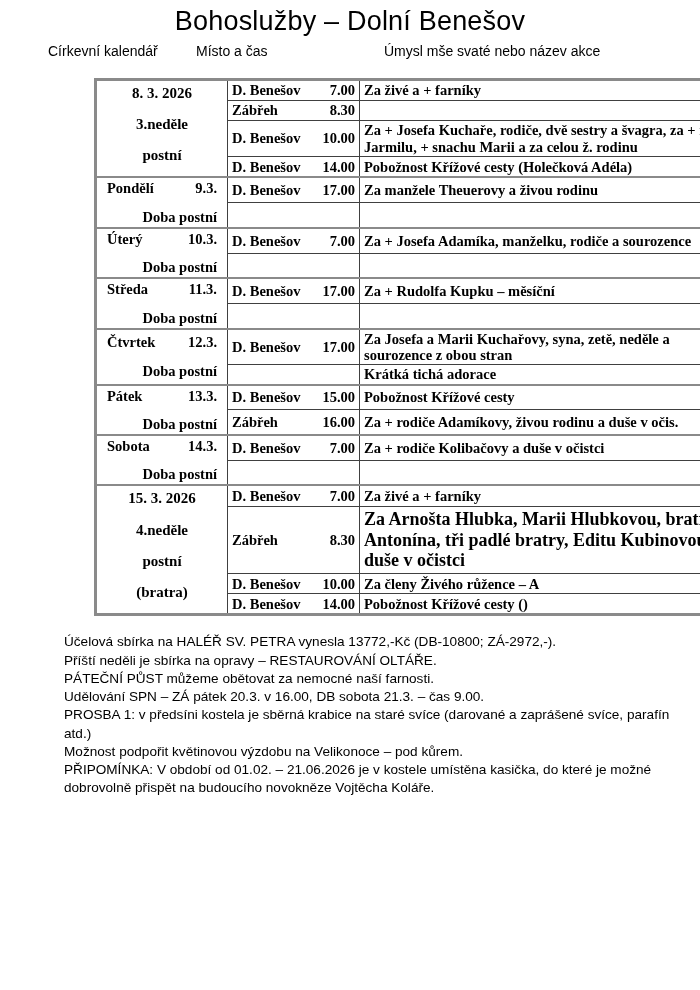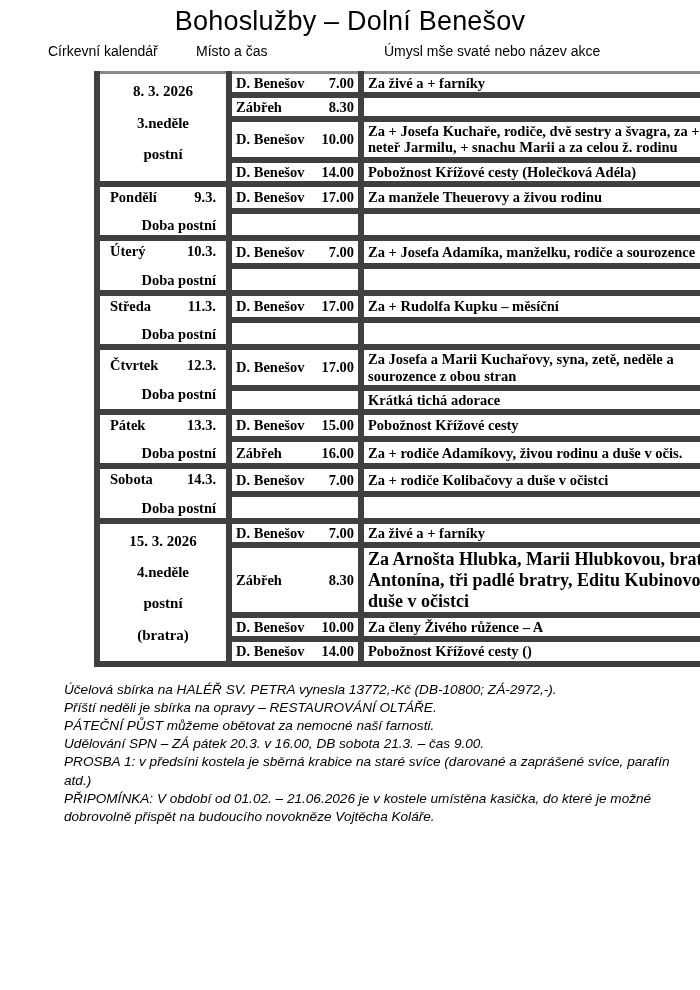--- a/index.html
+++ b/index.html
@@ -47,31 +47,31 @@
     white-space: nowrap;
     top: 0;
   }
   .cap-cal  { left: 48px; }
   .cap-place{ left: 196px; }
   .cap-int  { left: 384px; }
 
   
   .sched-wrap {
     width: 512px;
-    margin: 10px auto;
+    margin: 17px auto;
   }
   table.sched {
     width: 642px;
     border-collapse: collapse;
     table-layout: fixed;
     font-family: "Liberation Serif", serif;
     border: 3px solid #8a8a8a;
   }
   table.sched td {
-    border: 6px solid #404040;
+    border: 1px solid #404040;
     vertical-align: middle;
     padding: 1px 4px;
     font-weight: bold;
     font-size: 14.5px;
     line-height: 1.12;
   }
   
   col.c-day   { width: 132px; }
   col.c-place { width: 132px; }
   col.c-int   { width: 378px; }
@@ -148,21 +148,20 @@
     margin: 14px 0 0 0;
     padding-left: 64px;
     padding-right: 18px;
     font-family: "Liberation Sans", sans-serif;
     font-size: 13.6px;
     line-height: 1.34;
   }
   .notes p {
     margin: 0;
     padding: 0;
-    font-style: italic;
   }
 </style>
 </head>
 <body>
 
 <div class="page">
 
   <h1 class="doc-title">Bohoslužby  – Dolní Benešov</h1>
 
   <div class="col-captions">
@@ -390,16 +389,17 @@
         </tbody>
     </table>
   </div>
 
   <div class="notes" id="notes-block">
       <p>Účelová sbírka na HALÉŘ SV. PETRA vynesla 13772,-Kč (DB-10800; ZÁ-2972,-).</p>
       <p>Příští neděli je sbírka na opravy – RESTAUROVÁNÍ OLTÁŘE.</p>
       <p>PÁTEČNÍ PŮST můžeme obětovat za nemocné naší farnosti.</p>
       <p>Udělování SPN – ZÁ pátek 20.3. v 16.00, DB sobota 21.3. – čas 9.00.</p>
       <p>PROSBA 1: v předsíni kostela je sběrná krabice na staré svíce (darované a zaprášené svíce, parafín atd.)</p>
+      <p>Možnost podpořit květinovou výzdobu na Velikonoce – pod kůrem.</p>
       <p>PŘIPOMÍNKA: V období od 01.02. – 21.06.2026 je v kostele umístěna kasička, do které je možné dobrovolně přispět na budoucího novokněze Vojtěcha Koláře.</p>
     </div>
 
 </div>
 
 </body></html>

